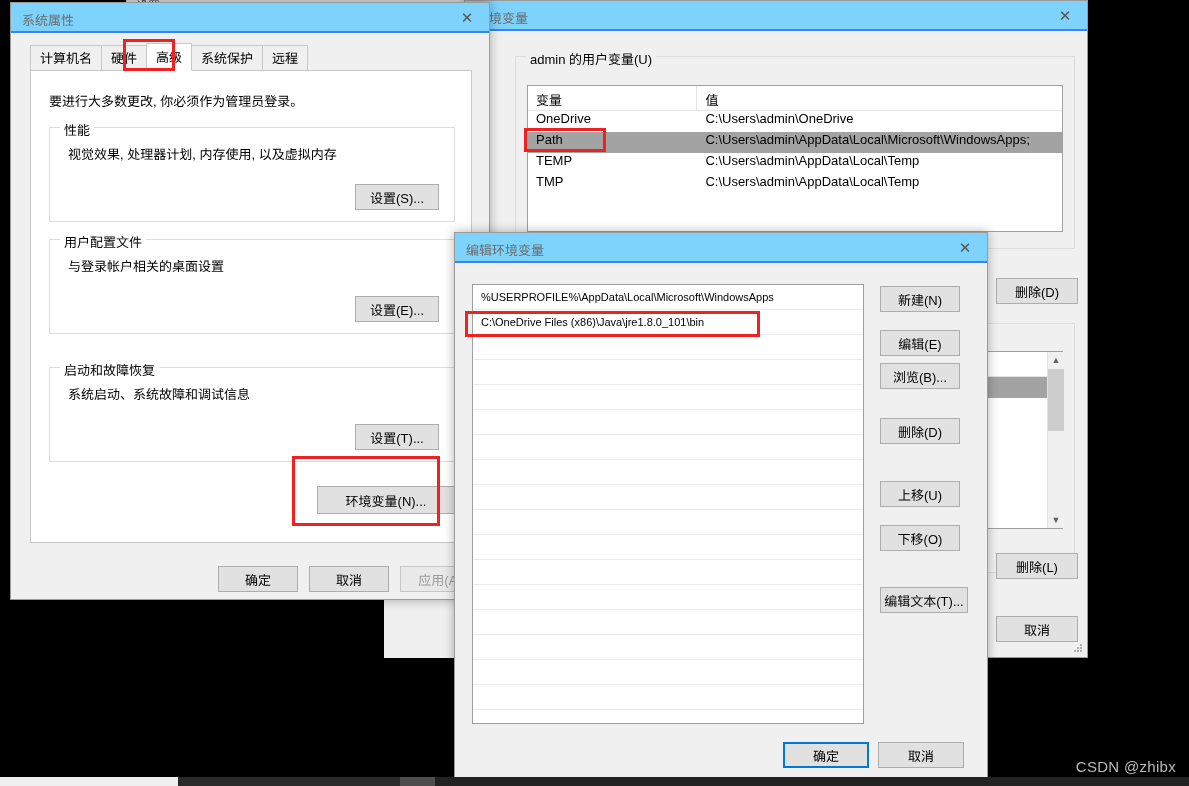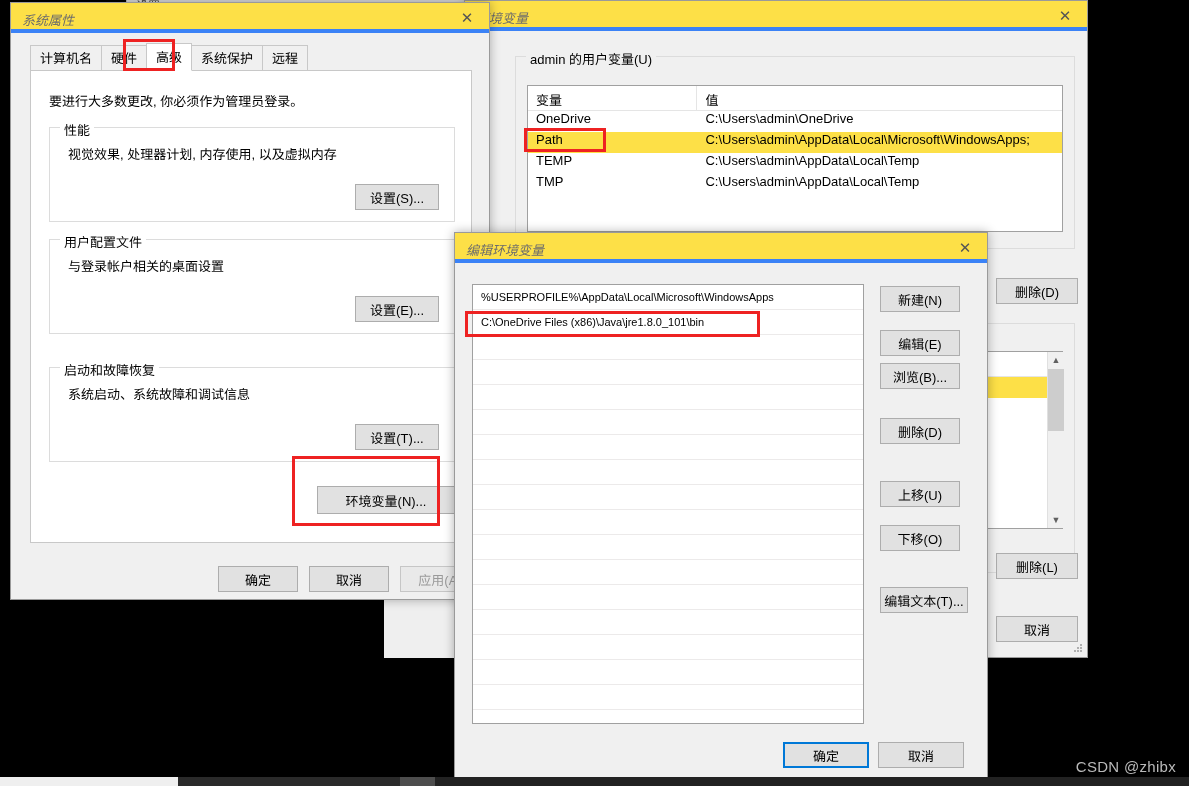--- a/index.html
+++ b/index.html
@@ -58,23 +58,22 @@
 
   
   .window {
     position: absolute;
     background: #f0f0f0;
     border: 1px solid #9a9a9a;
     box-shadow: 0 0 10px rgba(0,0,0,0.30);
   }
   .titlebar {
     position: relative;
-    height: 30px; background: #fde047;
-    border-bottom: 4px solid #3b82f6;
-    font-style: italic;
+    height: 30px; background: #7dd3fc;
+    border-bottom: 2px solid #3b82f6;
   }
   .titlebar .title {
     position: absolute; left: 11px; top: 7px;
     font-size: 13px; color: #6c6c6c;
   }
   .titlebar .closebtn {
     position: absolute; right: 0; top: 0; width: 44px; height: 29px;
     display: flex; align-items: center; justify-content: center;
     color: #555; font-size: 15px; line-height: 1;
     cursor: pointer;
@@ -140,21 +139,21 @@
   }
   .lv-head {
     position: relative; height: 25px; border-bottom: 1px solid #e5e5e5;
     display: flex;
   }
   .lv-head .col {
     font-size: 13px; padding: 4px 0 0 8px; color: #000;
     border-right: 1px solid #e5e5e5; height: 25px;
   }
   .lv-row { position: relative; height: 21px; display: flex; font-size: 13px; }
-  .lv-row.sel { background: #fde047; }
+  .lv-row.sel { background: #a3a3a3; }
   .lv-row .c1 { padding-left: 8px; }
   .lv-row .c2 { padding-left: 8px; }
   .env-btn { position: absolute; width: 82px; height: 26px; }
 
   
   .vscroll {
     position: absolute; width: 16px; background: #f0f0f0;
     border-left: 1px solid #e0e0e0;
   }
   .vscroll .arrow {

